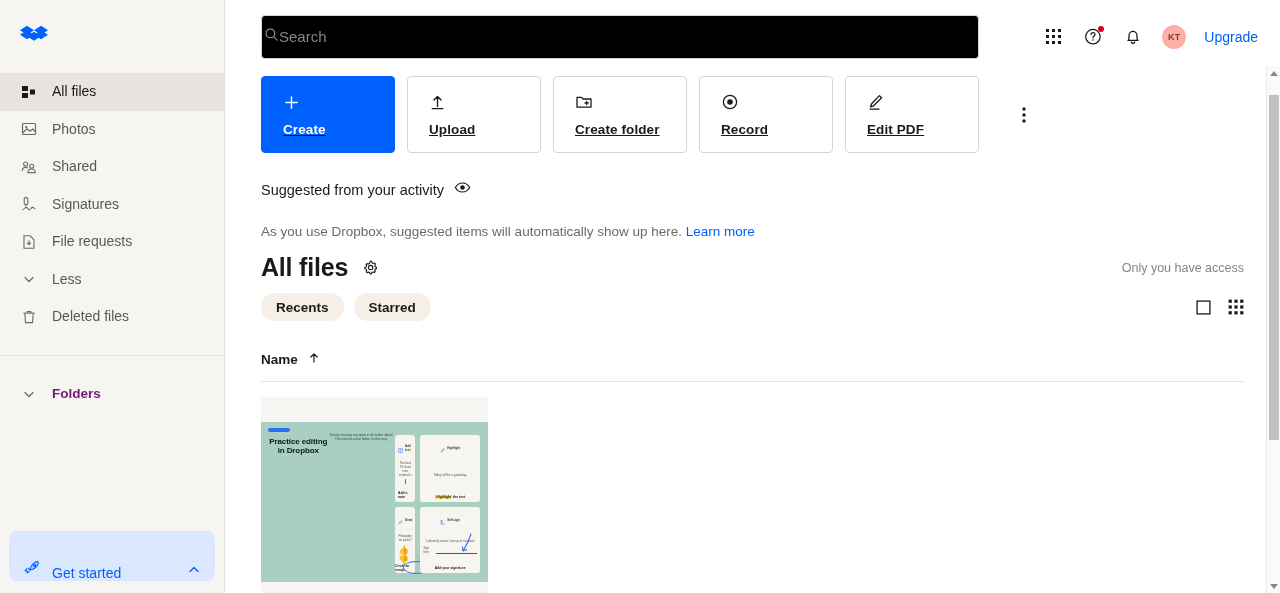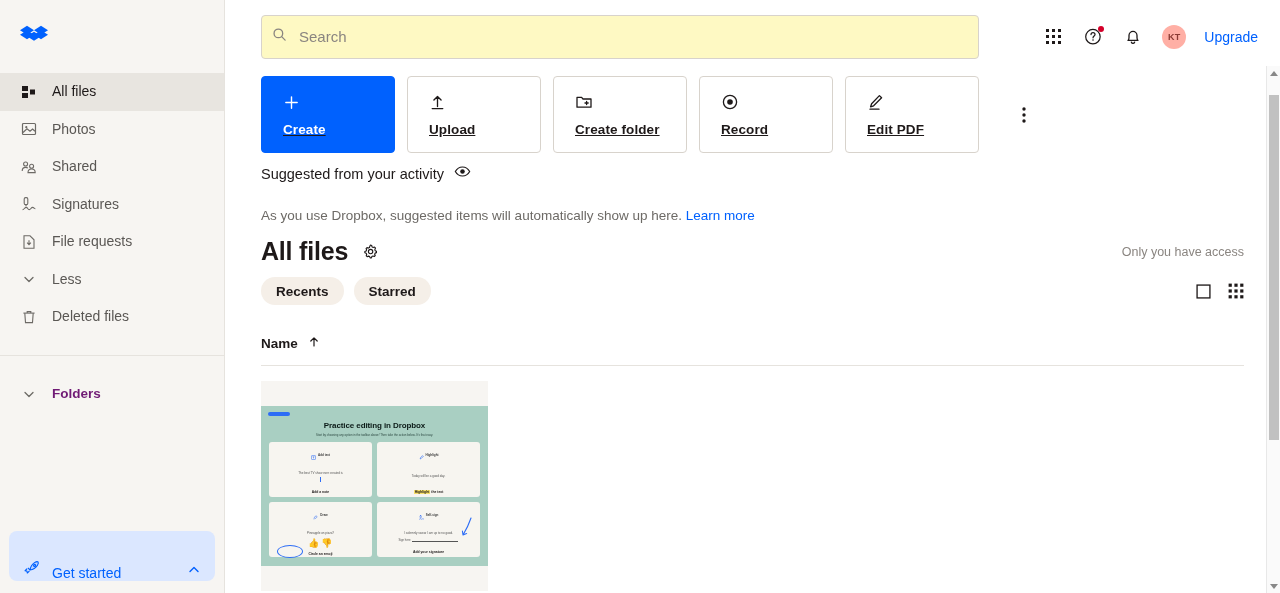--- a/index.html
+++ b/index.html
@@ -72,23 +72,22 @@
     padding: 0 22px 0 36px;
     gap: 18px;
   }
   .search-box {
     flex: 1;
     max-width: 718px;
     height: 44px;
     border: 1px solid #d8d3cc;
     border-radius: 4px;
     display: flex; align-items: center;
-    gap: 12px;
-    padding: 0 10px;
-    background: #fef9c3;
+    padding: 0 2px;
+    background: #000000;
   }
   .search-box .s-txt { font-size: 15px; color: #8a8580; }
   .topbar-right { display: flex; align-items: center; gap: 18px; margin-left: auto; }
   .tb-ico { width: 22px; height: 22px; display:flex; align-items:center; justify-content:center; cursor:pointer; position: relative;}
   .avatar {
     width: 24px; height: 24px; border-radius: 50%;
     background: #ffafa5; color: #8a3a33;
     font-size: 9px; font-weight: bold;
     display:flex; align-items:center; justify-content:center;
     letter-spacing: .3px;
@@ -111,21 +110,21 @@
     gap: 11px;
     cursor: pointer;
     background: #fff;
   }
   .act-btn.primary { background: #0061fe; border-color: #0061fe; }
   .act-btn .a-ico { height: 18px; display:flex; align-items:flex-end; }
   .act-btn .a-lbl { font-size: 13.5px; font-weight: bold; color: #1e1919; letter-spacing: .1px; }
   .act-btn.primary .a-lbl { color: #fff; }
   .more-dots { width: 34px; height:34px; display:flex; align-items:center; justify-content:center; cursor:pointer; margin-left: 16px;}
 
-  .suggested-row { display:flex; align-items:center; gap: 10px; margin-top: 10px; }
+  .suggested-row { display:flex; align-items:center; gap: 10px; margin-top: 26px; }
   .suggested-row .sg-txt { font-size: 14.5px; color: #1e1919; }
 
   .suggest-desc { margin-top: 24px; font-size: 13.5px; color: #6d6a66; }
   .suggest-desc a { color: #0061fe; text-decoration: none; }
 
   .allfiles-row { display:flex; align-items:center; margin-top: 14px; }
   .allfiles-row h1 { font-size: 25px; font-weight: bold; letter-spacing: -.2px; color: #1e1919; }
   .gear-btn { margin-left: 14px; cursor: pointer; display:flex; align-items:center; }
   .access-txt { margin-left: auto; font-size: 12.5px; color: #8a8580; }
 
@@ -152,21 +151,21 @@
   .thumb {
     width: 227px; height: 210px;
     background: #f7f5f2;
     display:flex; align-items:center; justify-content:center;
   }
   .doc {
     width: 234px; height: 160px;
     background: #a9cfc2;
     padding: 8px 8px 9px 8px;
     position: relative;
-    display:flex; flex-direction:column;
+    display:flex; 
   }
   .doc-bluebar { width: 22px; height: 4px; background:#2d6df6; border-radius:2px; position:absolute; left:7px; top:6px;}
   .doc-title { text-align:center; font-size: 8px; font-weight: bold; color:#0b1a17; margin-top: 7px; letter-spacing: -.1px; }
   .doc-sub { text-align:center; font-size: 2.9px; color:#2e4a43; margin-top: 3px; }
   .doc-grid { flex:1; display:grid; grid-template-columns: 1fr 1fr; grid-template-rows: 1fr 1fr; gap: 5px; margin-top: 5px; }
   .cell { background:#f7f5f0; border-radius: 3px; display:flex; flex-direction:column; align-items:center; padding: 4px 3px 3px 3px; position:relative;}
   .cell-top { display:flex; align-items:center; gap:2px; }
   .cell-top .ct-lbl { font-size: 3px; color:#3b3b3b; font-weight:bold; }
   .cell-mid { flex:1; display:flex; flex-direction:column; align-items:center; justify-content:center; }
   .cell-mid .cm-txt { font-size: 3px; color:#555; text-align:center; }

